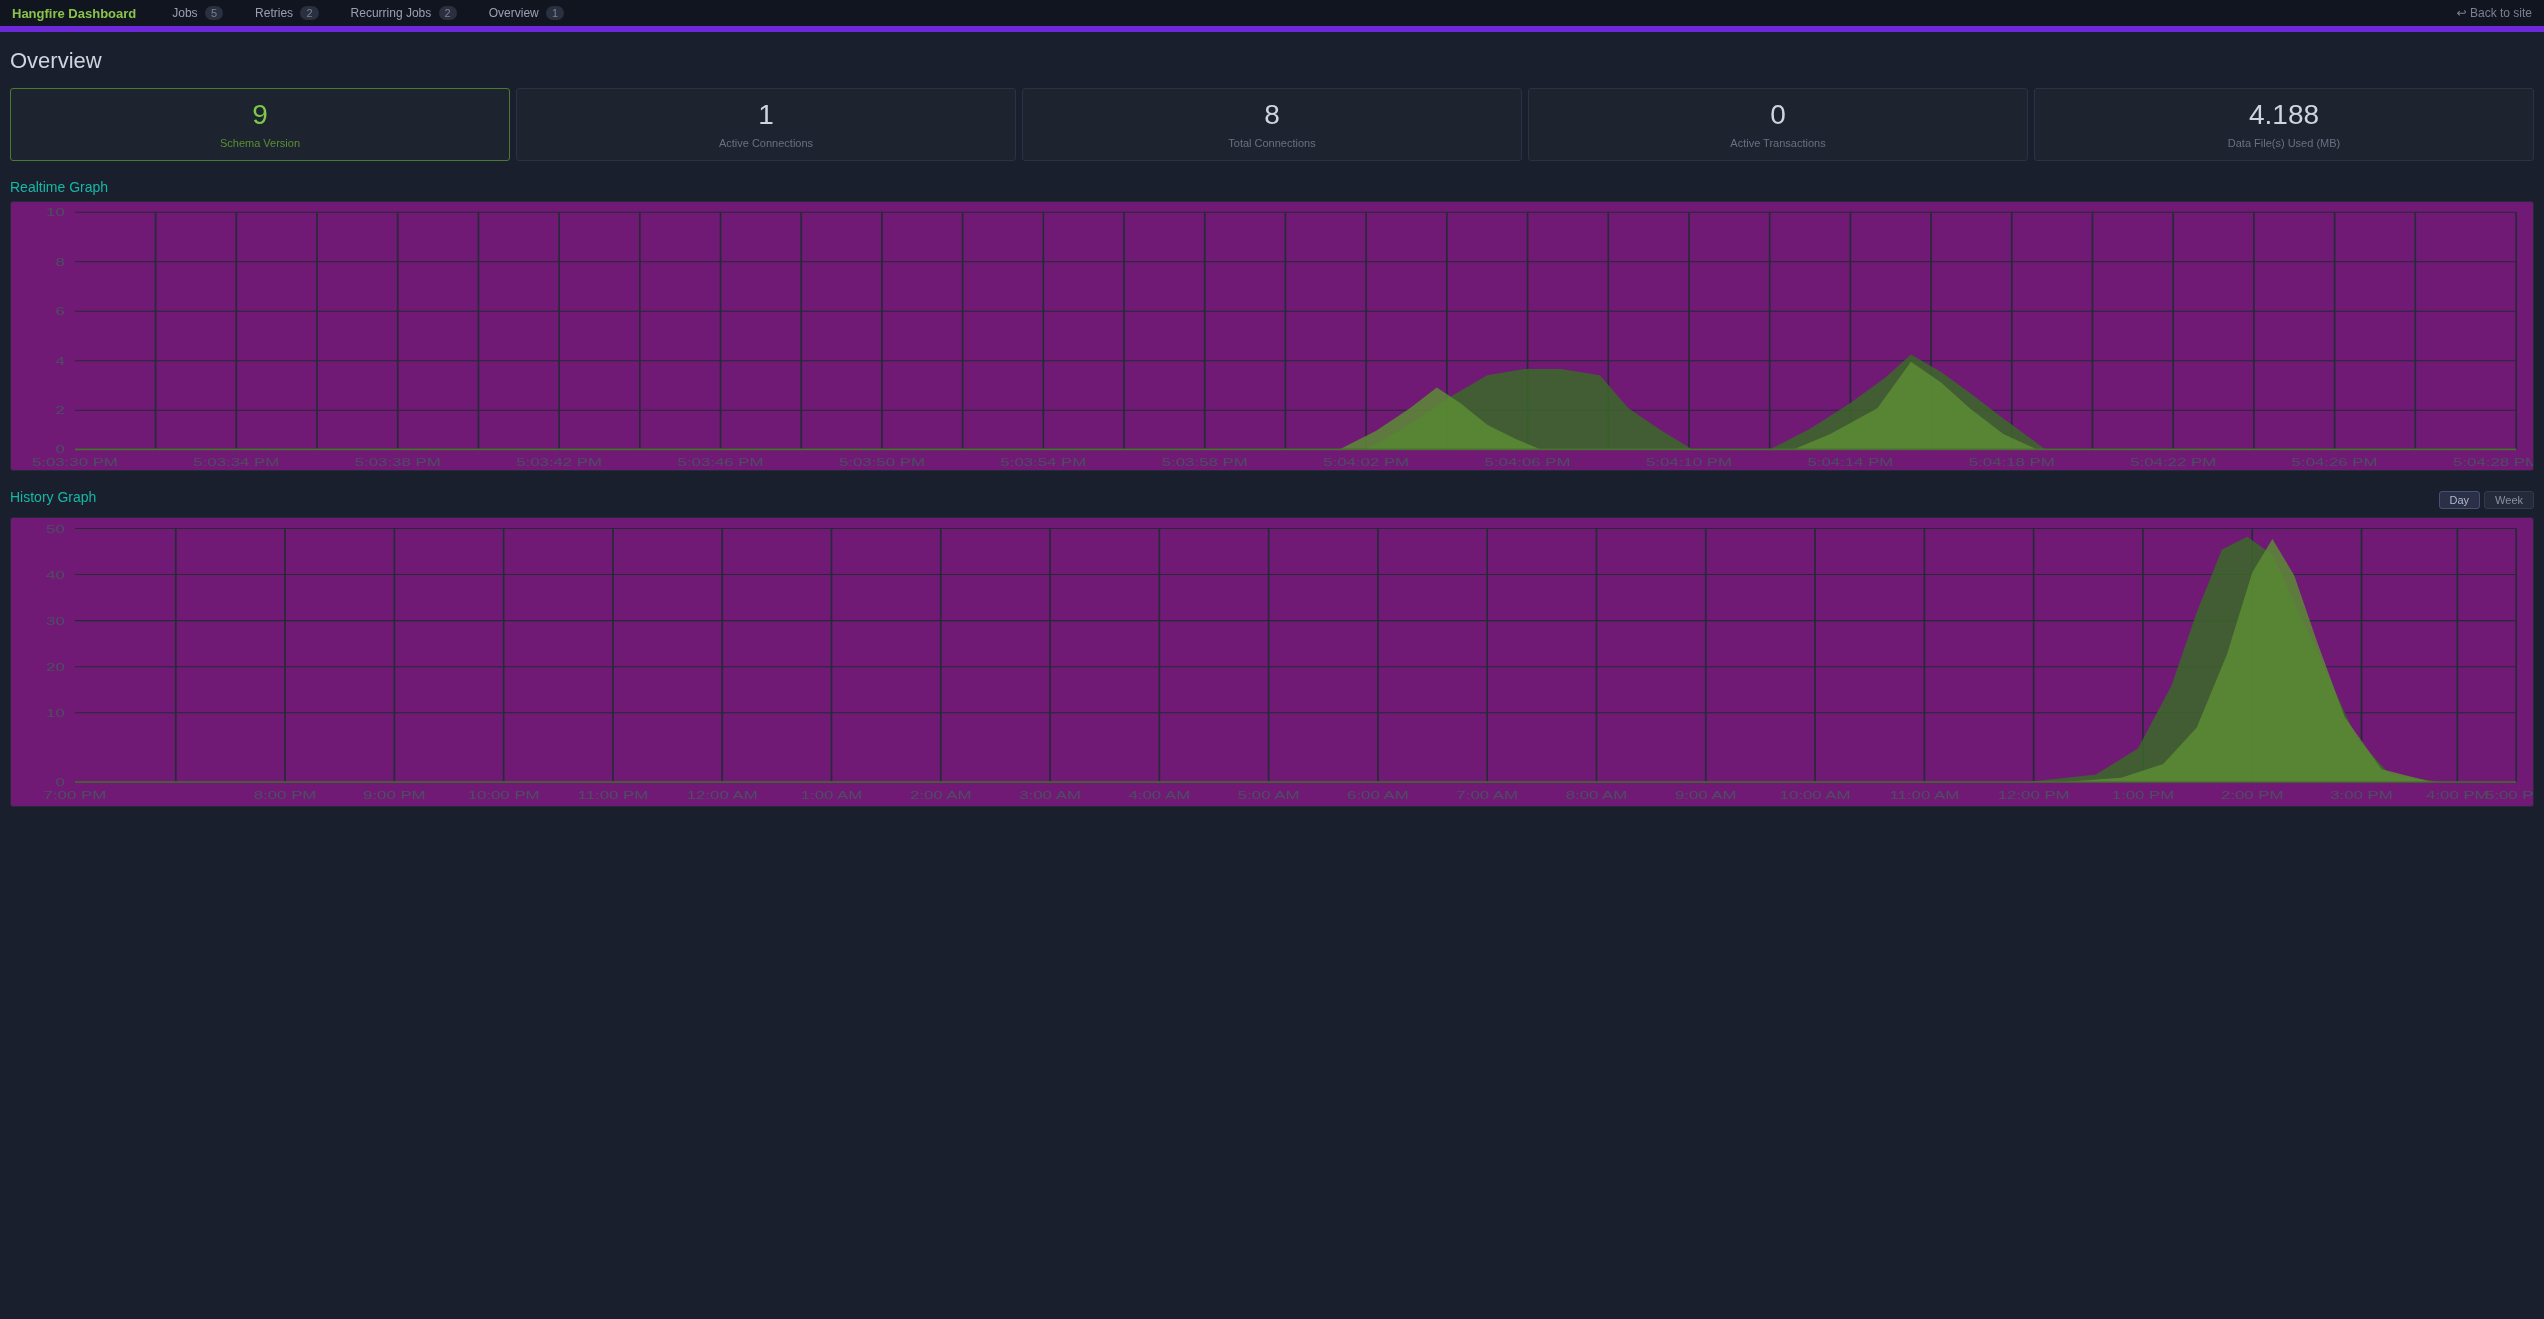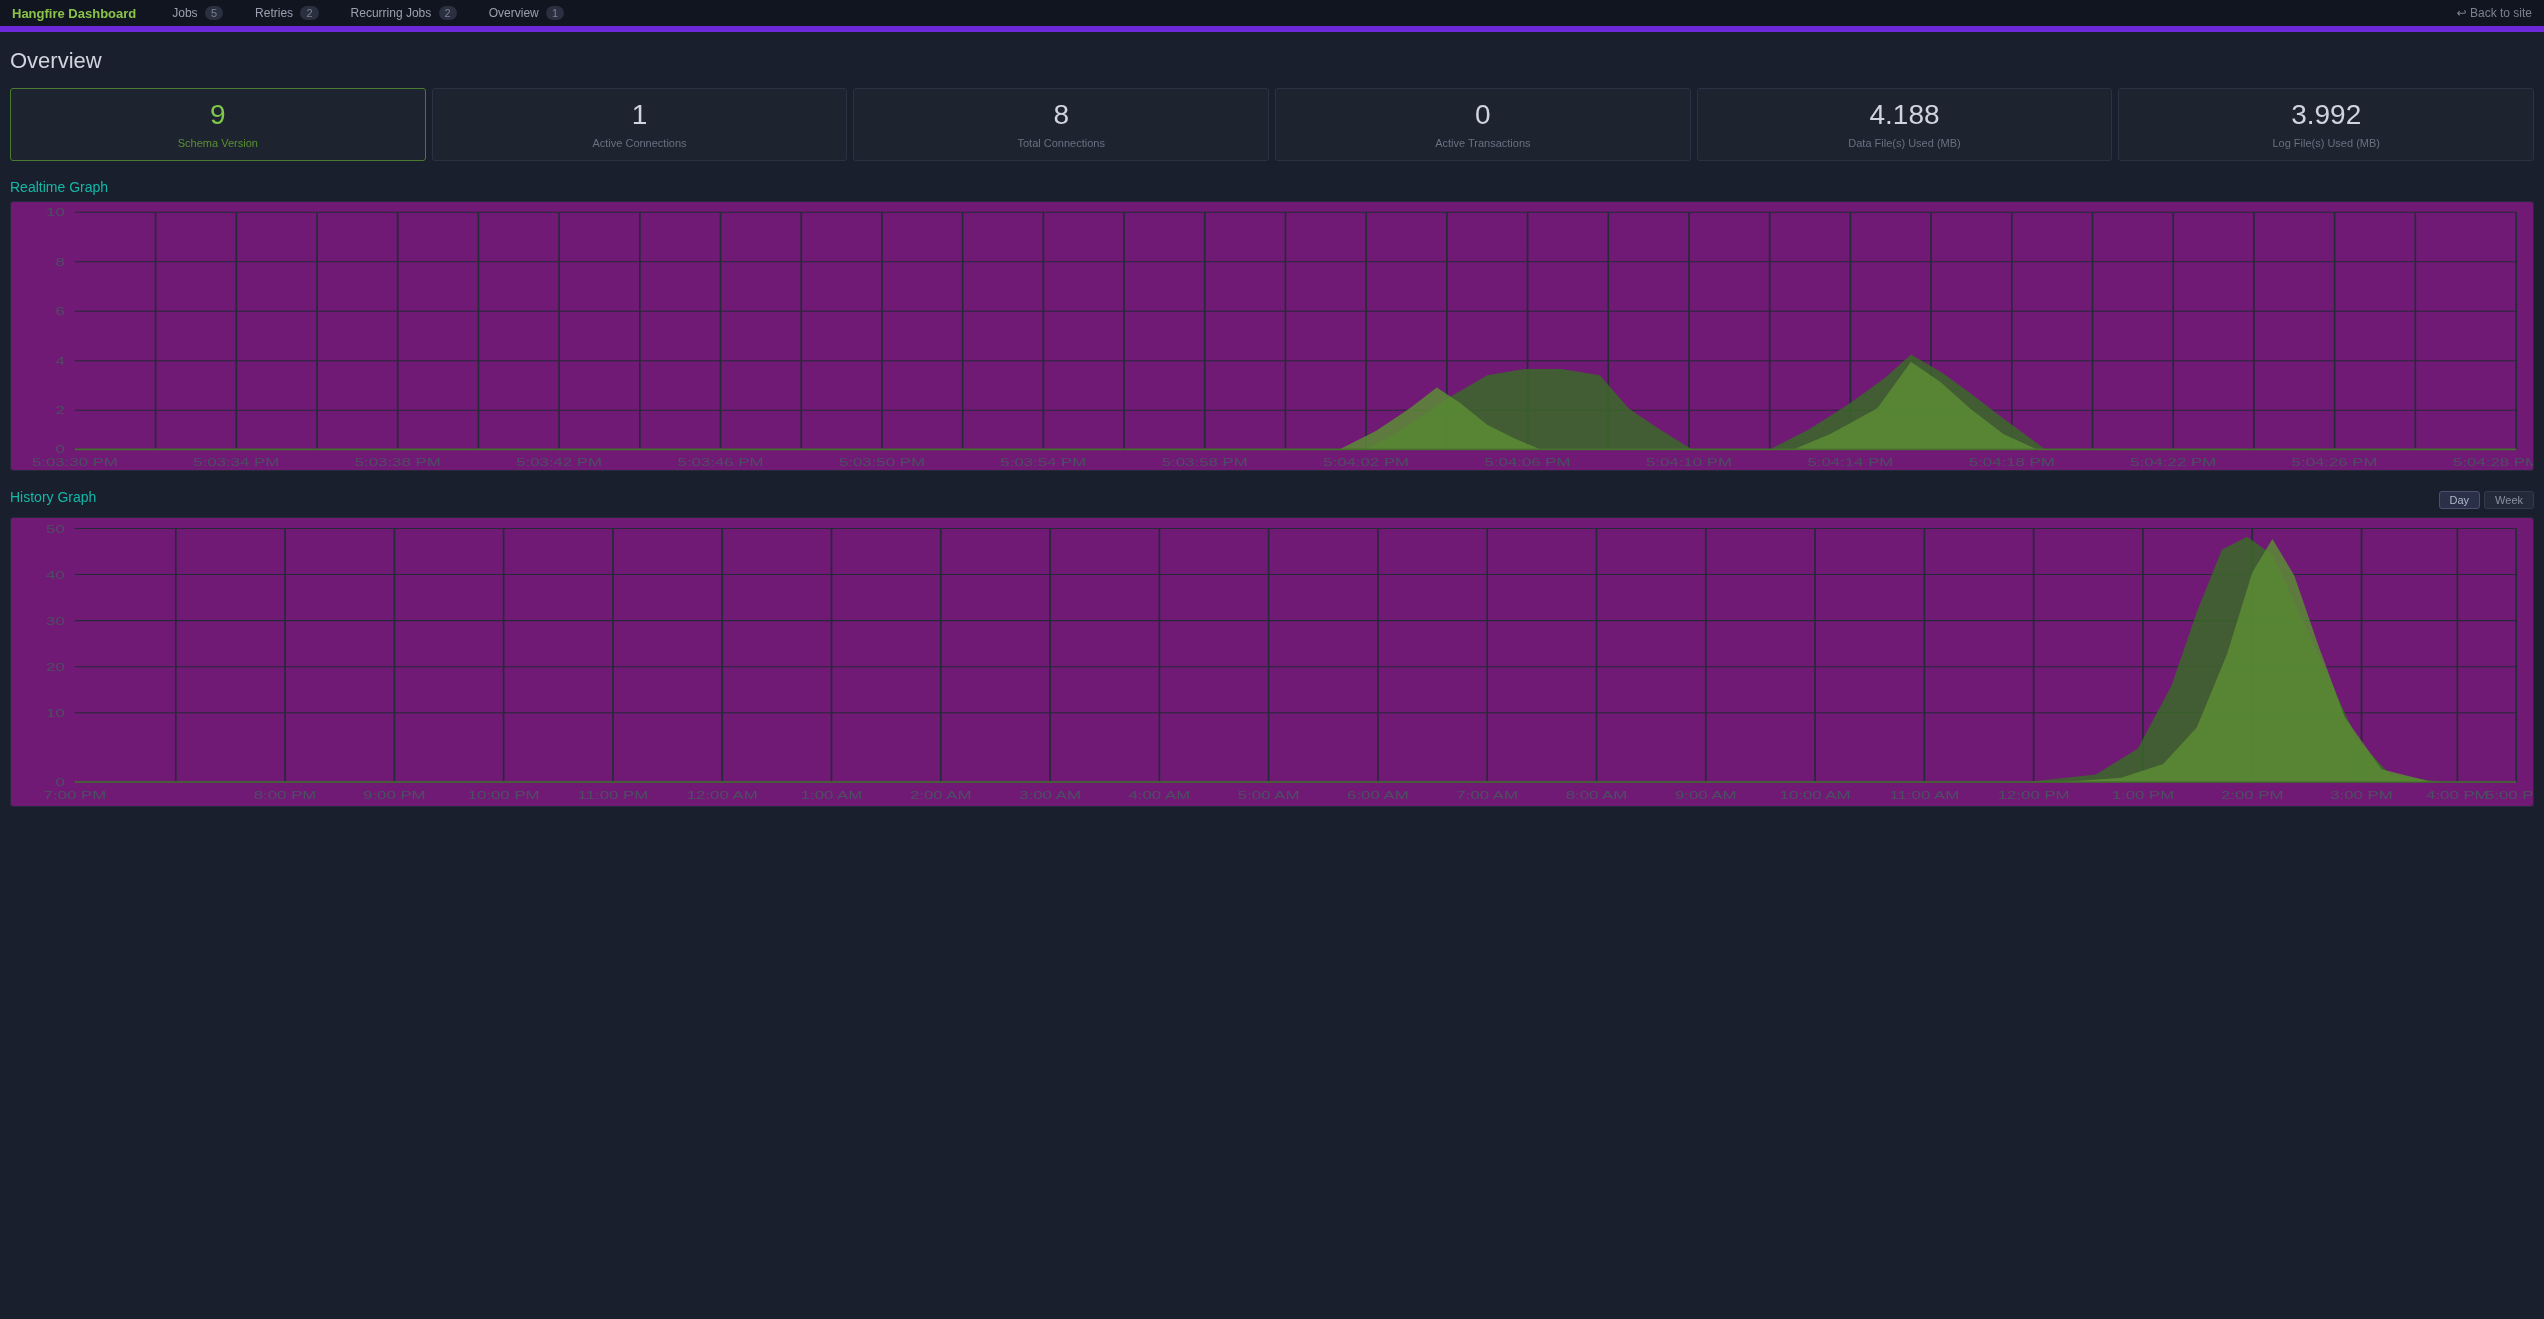--- a/index.html
+++ b/index.html
@@ -203,24 +203,20 @@
       <span class="stat-value">8</span>
       <span class="stat-label">Total Connections</span>
     </div>
     <div class="stat-card">
       <span class="stat-value">0</span>
       <span class="stat-label">Active Transactions</span>
     </div>
     <div class="stat-card">
       <span class="stat-value">4.188</span>
       <span class="stat-label">Data File(s) Used (MB)</span>
-    </div>
-    <div class="stat-card">
-      <span class="stat-value">3.992</span>
-      <span class="stat-label">Log File(s) Used (MB)</span>
     </div>
   </div>
 
   <div class="graph-section">
     <div class="graph-title">Realtime Graph</div>
     <div class="graph-container realtime-graph">
       <svg class="chart" viewBox="0 0 1500 260" preserveAspectRatio="none">
 
         <line x1="38" y1="10" x2="1490" y2="10" class="grid-line"></line>
         <line x1="38" y1="58" x2="1490" y2="58" class="grid-line"></line>

